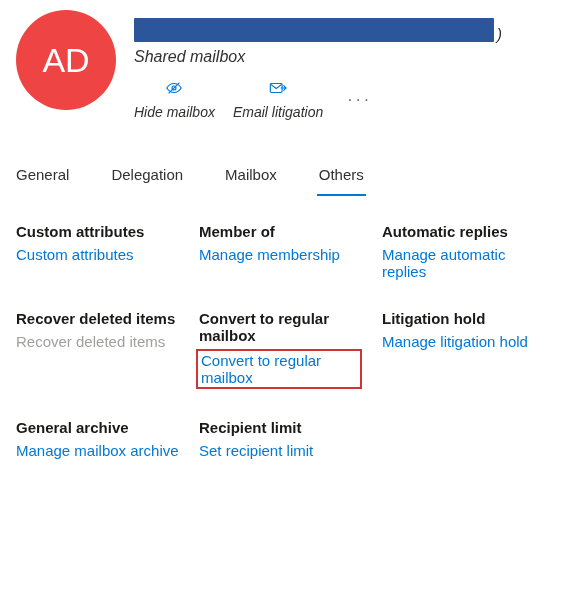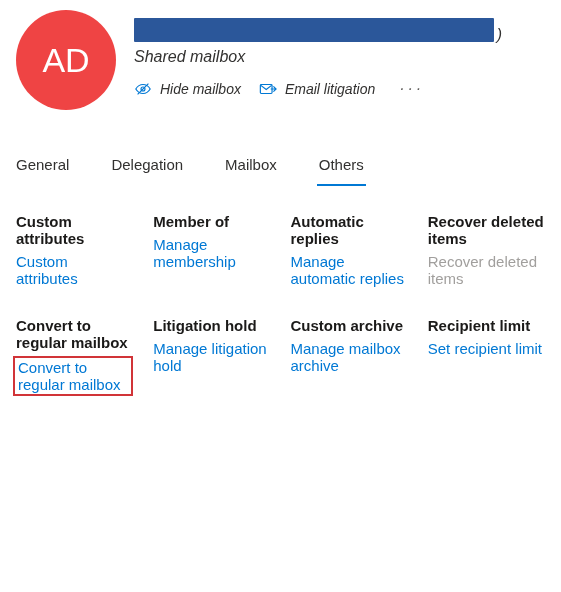--- a/index.html
+++ b/index.html
@@ -64,20 +64,21 @@
       align-items: center;
       gap: 18px;
     }
     .action-item {
       display: flex;
       align-items: center;
       gap: 8px;
       color: #323130;
       font-size: 14px;
       cursor: pointer;
+      flex-direction: column;
     }
     .action-icon {
       width: 18px;
       height: 16px;
       display: flex;
       align-items: center;
       justify-content: center;
     }
     .more-dots {
       font-size: 16px;
@@ -107,21 +108,21 @@
       content: "";
       position: absolute;
       bottom: -1px;
       left: -2px;
       right: -2px;
       height: 2px;
       background: #0078d4;
     }
     .content {
       display: grid;
-      grid-template-columns: 1fr 1fr 1fr 1fr;
+      grid-template-columns: 1fr 1fr 1fr;
       padding: 28px 16px 0 16px;
       column-gap: 20px;
       row-gap: 30px;
     }
     .section-title {
       font-weight: 700;
       font-size: 15px;
       color: #1b1a19;
       margin-bottom: 6px;
     }
@@ -211,21 +212,21 @@
     <div class="section-title">Convert to regular mailbox</div>
     <div><span class="section-link highlighted">Convert to regular mailbox</span></div>
   </div>
 
   <div>
     <div class="section-title">Litigation hold</div>
     <div class="section-link">Manage litigation hold</div>
   </div>
 
   <div>
-    <div class="section-title">Custom archive</div>
+    <div class="section-title">General archive</div>
     <div class="section-link">Manage mailbox archive</div>
   </div>
 
   <div>
     <div class="section-title">Recipient limit</div>
     <div class="section-link">Set recipient limit</div>
   </div>
 
 </div>
 

